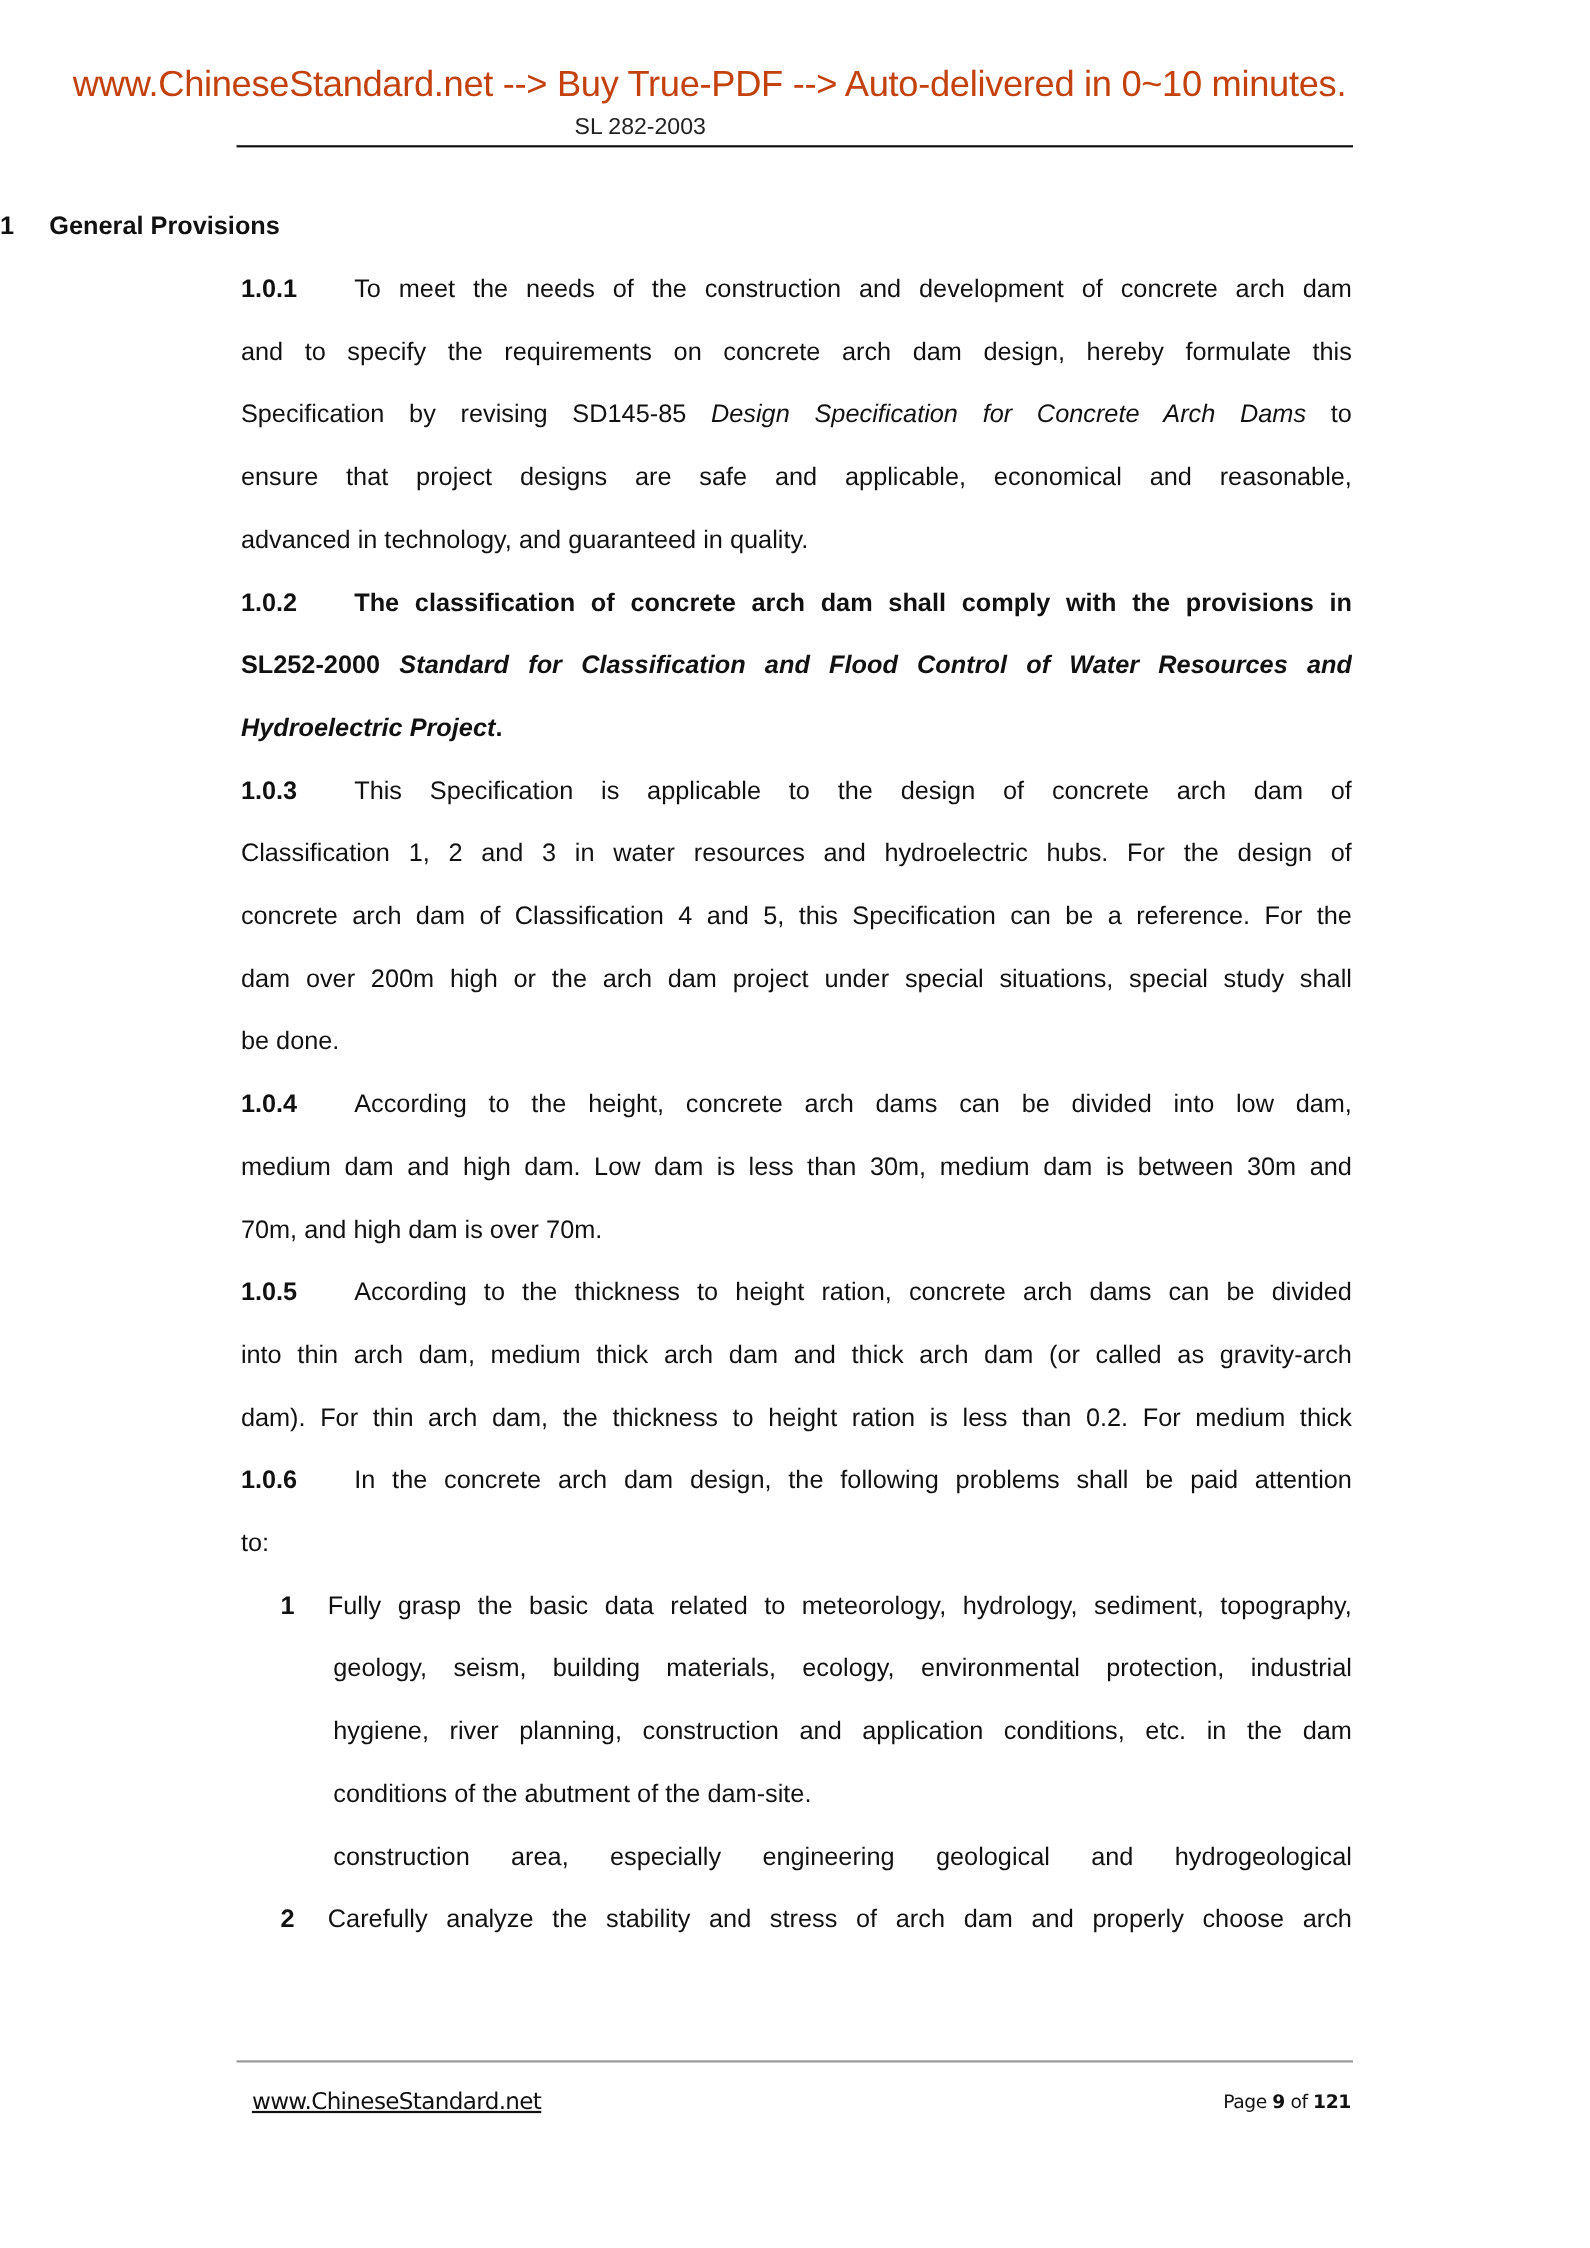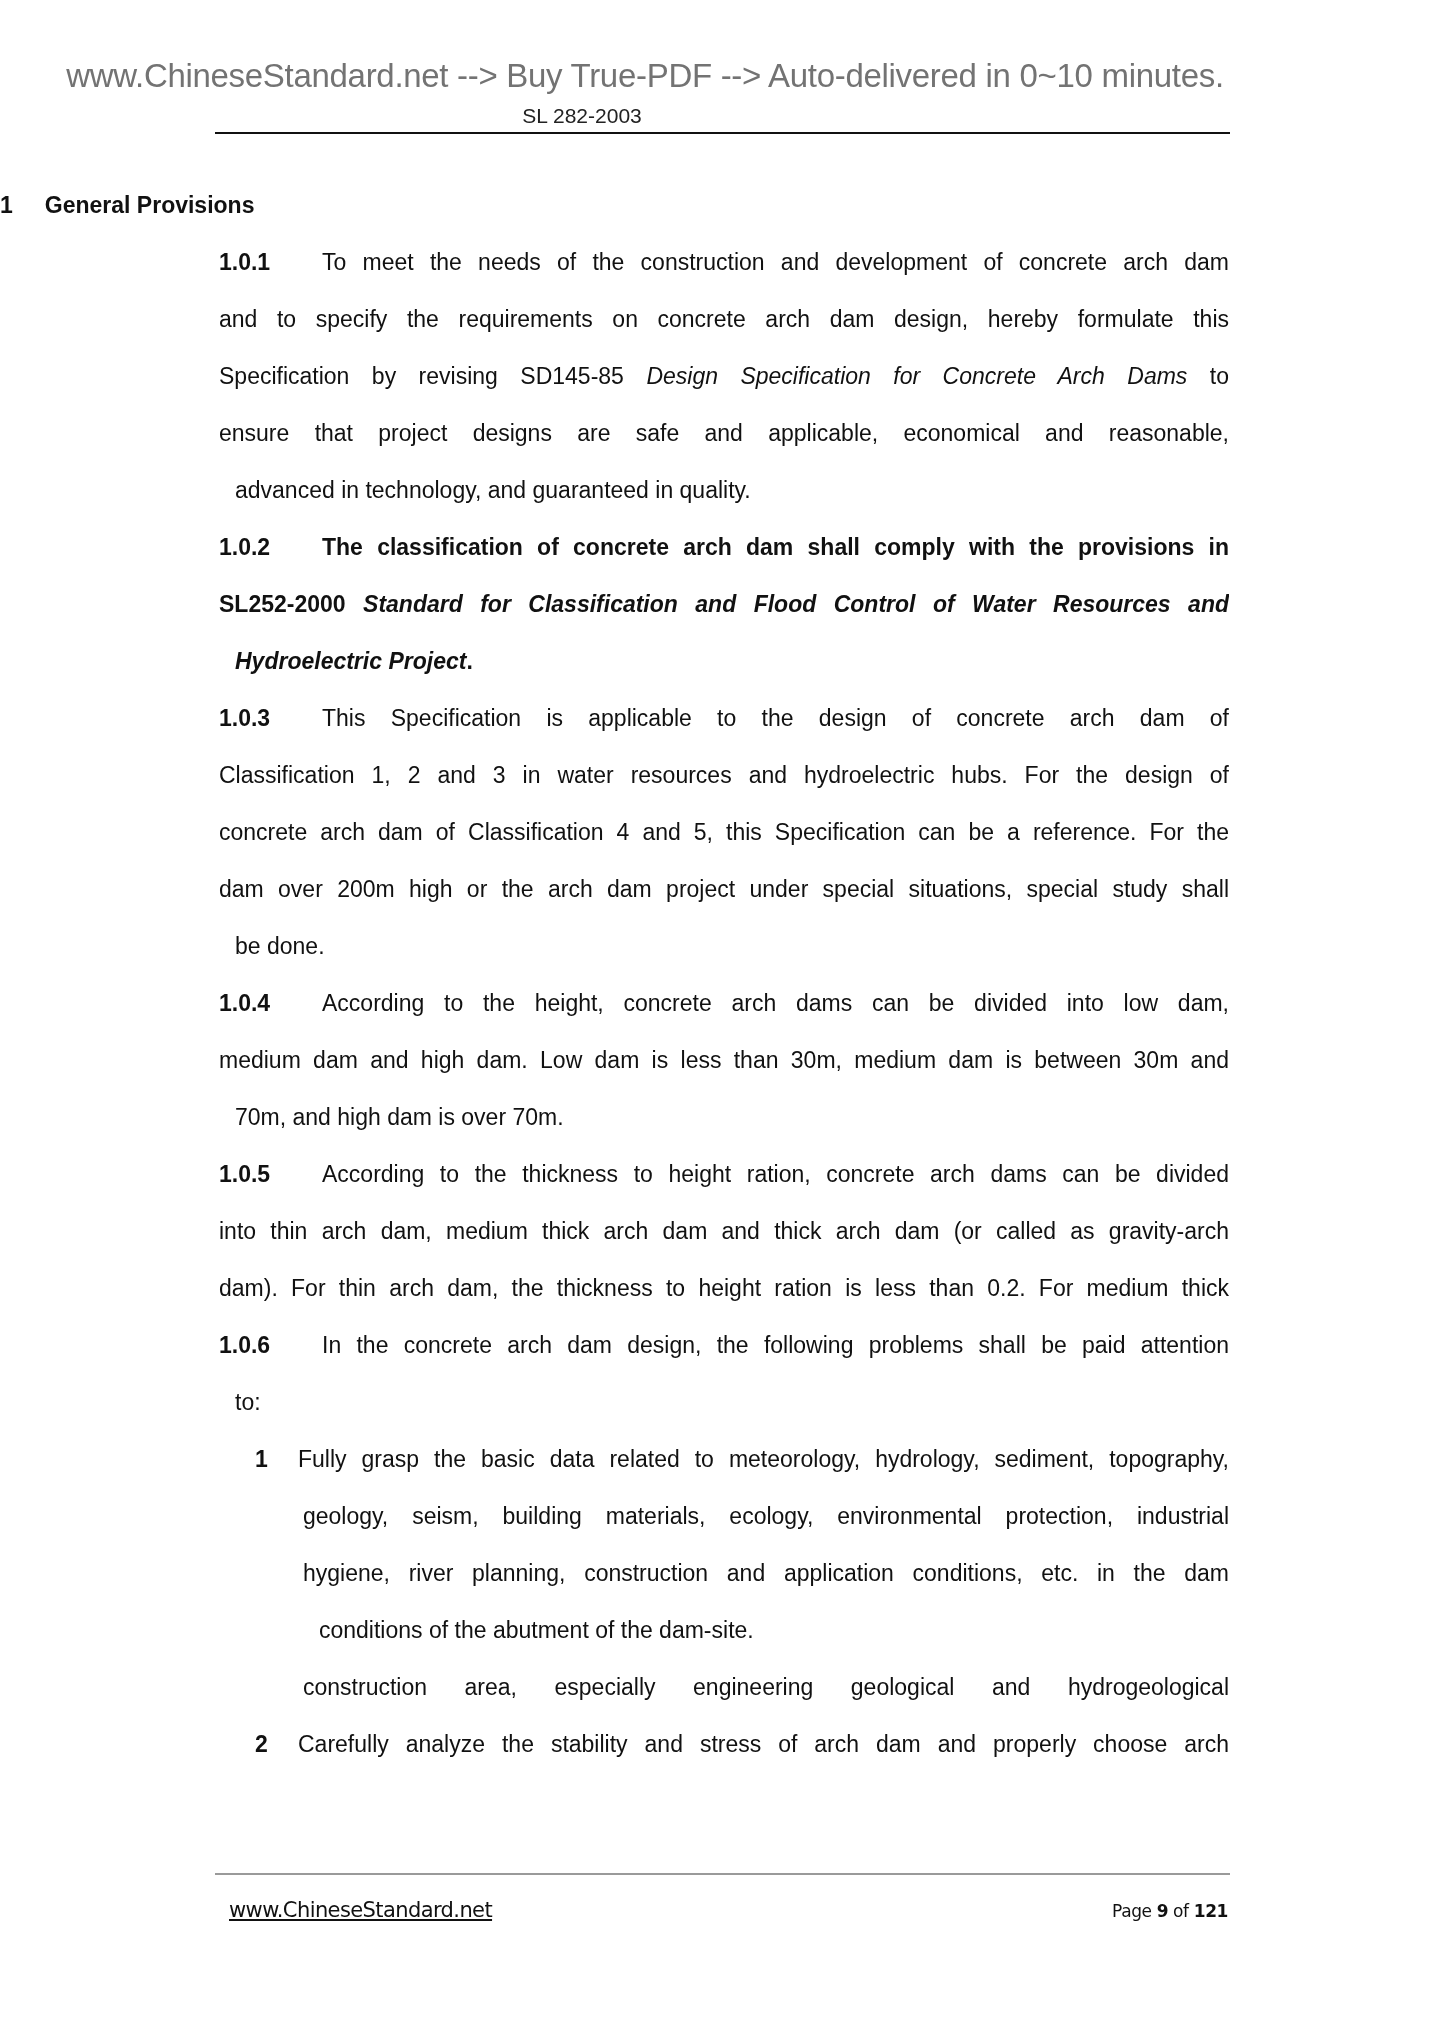--- a/index.html
+++ b/index.html
@@ -1,28 +1,28 @@
 <!DOCTYPE html>
 <html><head>
 <meta charset="utf-8">
 <style>
   html, body { margin: 0; padding: 0; background: #ffffff; }
   body { width: 1445px; height: 2044px; position: relative; overflow: hidden;
          font-family: "Liberation Sans", sans-serif; color: #111; }
   .watermark { position: absolute; left: 0; width: 1290px; top: 56px; text-align: center;
-               font-size: 33px; color: #737373; letter-spacing: -0.3px; line-height: 40px; white-space: nowrap; }
+               font-size: 33px; color: #c2410c; letter-spacing: -0.3px; line-height: 40px; white-space: nowrap; }
   .std-code { position: absolute; left: 0; width: 1164px; top: 103px; text-align: center;
               font-size: 21px; color: #222; line-height: 26px; }
   .header-rule { position: absolute; left: 215px; width: 1015px; top: 132px; height: 2px; background: #111; }
   .heading { position: absolute; left: 0; width: 1445px; top: 190px; text-align: left;
              font-size: 23px; font-weight: bold; line-height: 30px; }
   .heading .num { display: inline-block; margin-right: 32px; }
   .body { position: absolute; left: 219px; width: 1010px; top: 234px; font-size: 23px; line-height: 57px; }
   .line { display: block; height: 57px; white-space: nowrap; text-align: justify; text-align-last: justify; overflow: hidden; }
-  .line.last { text-align-last: left; margin-left: 16px; }
+  .line.last { text-align-last: left; }
   .clause-num { display: inline-block; width: 103px; font-weight: bold; text-align-last: left; }
   .bold { font-weight: bold; }
   .ital { font-style: italic; }
   .item-line { padding-left: 84px; }
   .item-first { padding-left: 36px; }
   .item-num { display: inline-block; width: 43px; font-weight: bold; text-align-last: left; }
   .footer-rule { position: absolute; left: 215px; width: 1015px; top: 1873px; height: 2px; background: #9a9a9a; }
   .footer-link { position: absolute; left: 229px; top: 1898px; font-family: "DejaVu Sans", sans-serif;
                  font-size: 21px; color: #111; text-decoration: underline; letter-spacing: -0.6px; }
   .footer-page { position: absolute; right: 217px; top: 1901px; font-family: "DejaVu Sans", sans-serif;

